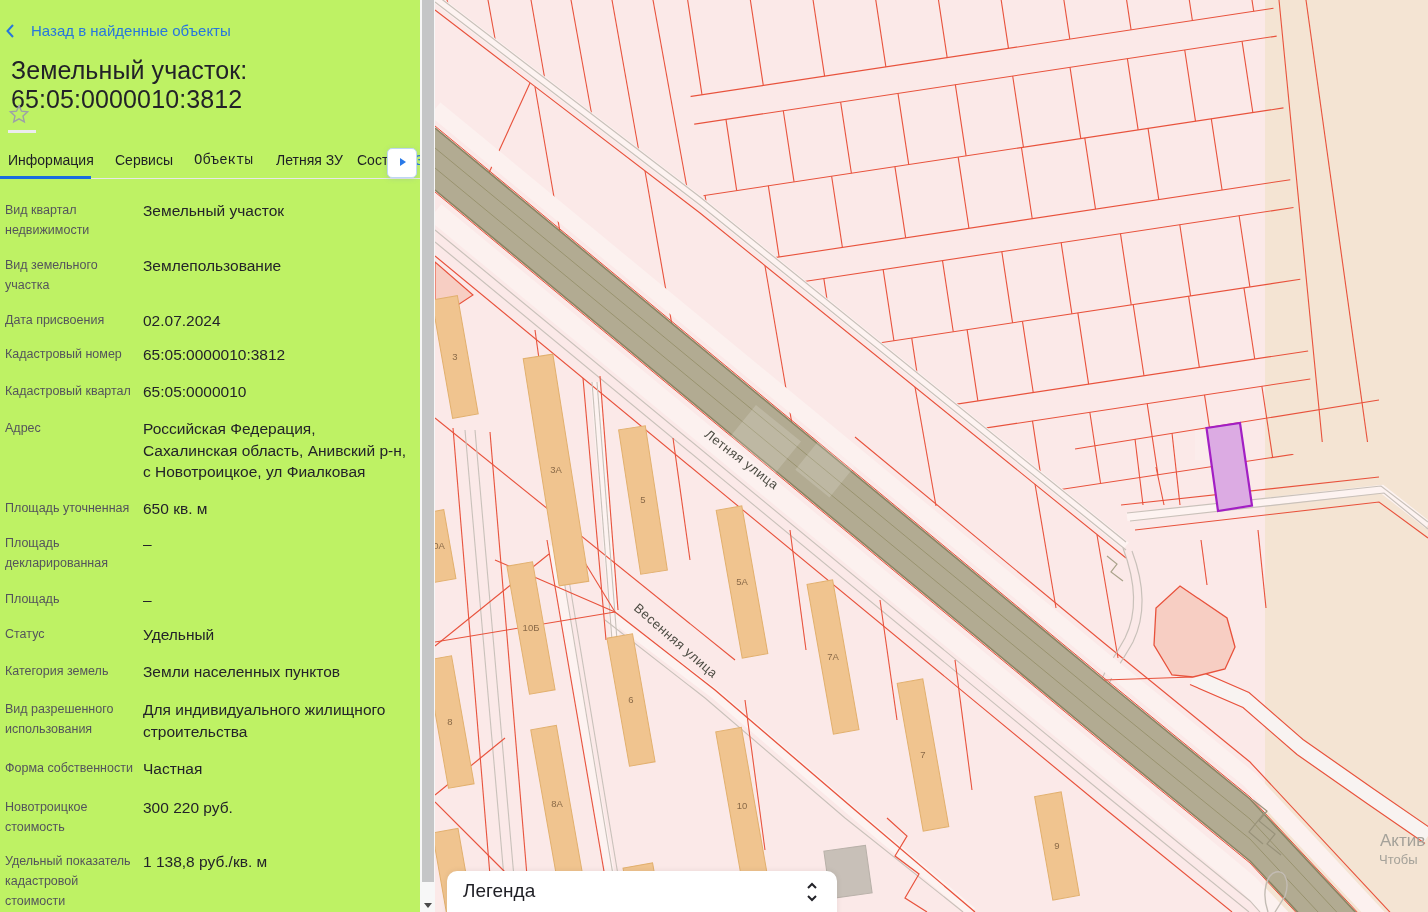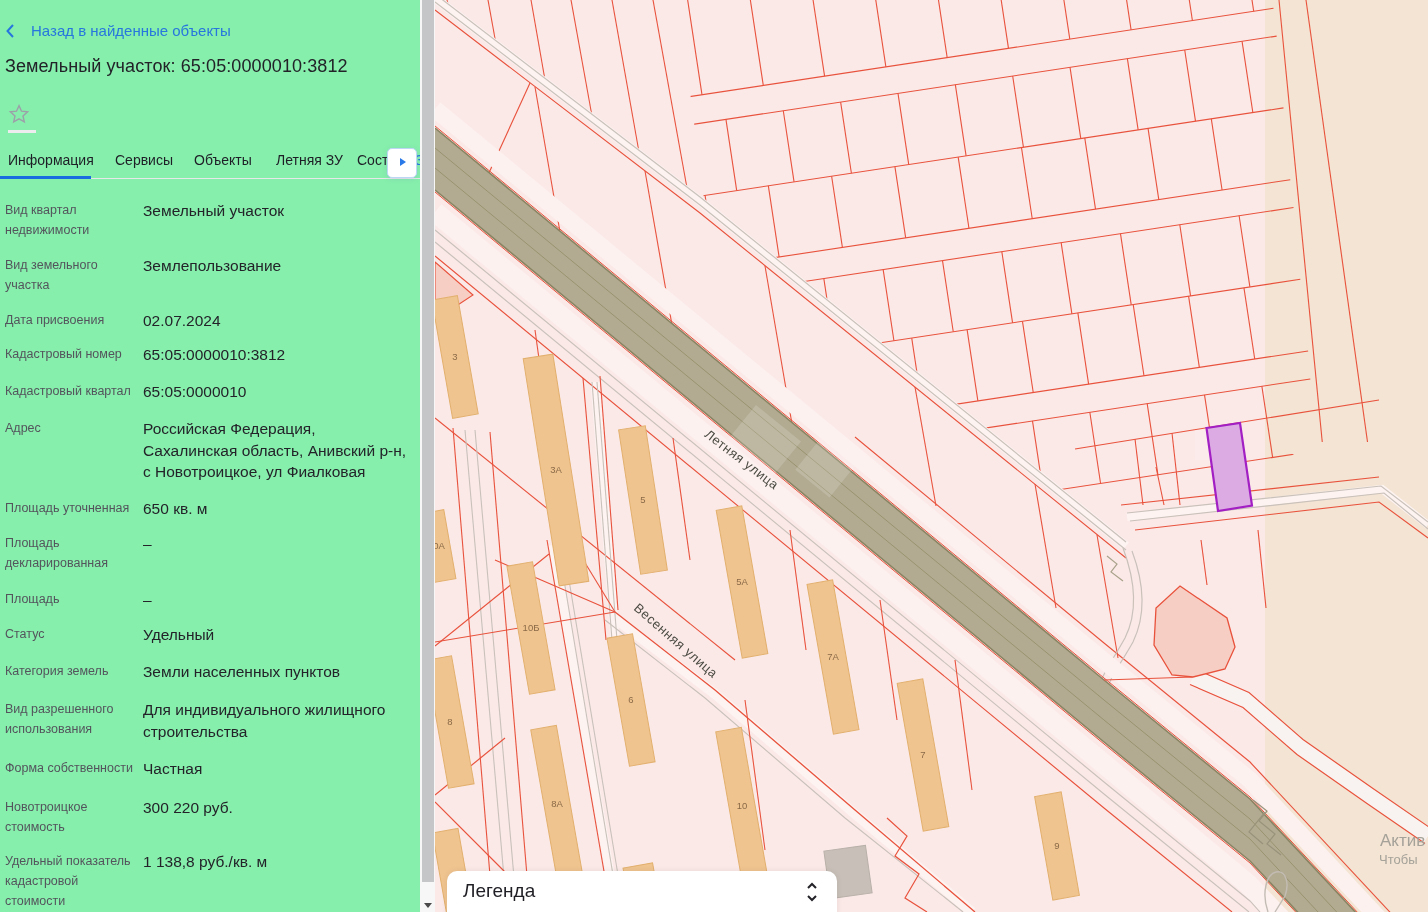--- a/index.html
+++ b/index.html
@@ -1,21 +1,21 @@
 <!DOCTYPE html>
 <html lang="ru"><head>
 <meta charset="utf-8">
 <title>НСПД</title>
 <style>
   html,body{margin:0;padding:0;}
   body{width:1428px;height:912px;overflow:hidden;font-family:"Liberation Sans",sans-serif;background:#fff;position:relative;}
-  #panel{position:absolute;left:0;top:0;width:420px;height:912px;background:#86efac;z-index:5;}
+  #panel{position:absolute;left:0;top:0;width:420px;height:912px;background:#bef264;z-index:5;}
   .backlink{position:absolute;left:31px;top:22px;font-size:15px;color:#2776dd;}
   
-  .title{position:absolute;left:5px;top:56px;font-size:18px;color:#222228;font-weight:500;letter-spacing:.1px;}
+  .title{position:absolute;left:11px;top:56px;font-size:25px;color:#222228;font-weight:500;letter-spacing:.1px;}
   .star{position:absolute;left:7px;top:102px;}
   .starline{position:absolute;left:8px;top:130px;width:28px;height:3px;background:#ececee;}
   .tabs{position:absolute;left:0;top:150px;width:420px;height:29px;font-size:14px;color:#1e1e26;}
   .tabs span{position:absolute;top:2px;white-space:nowrap;}
   .tabunderline{position:absolute;left:0;top:176px;width:91px;height:3px;background:#1a6be0;z-index:2;}
   .tabrule{position:absolute;left:0;top:178px;width:420px;height:1px;background:#e7e7ea;}
   .tabarrow{position:absolute;left:387px;top:148px;width:28px;height:28px;background:#fff;border:1px solid #bed6f5;border-radius:5px;box-shadow:0 1px 5px rgba(120,150,200,.25);z-index:3;}
   .tabarrow:after{content:"";position:absolute;left:12px;top:9px;border-left:6px solid #2979e8;border-top:4.5px solid transparent;border-bottom:4.5px solid transparent;}
   .row{position:absolute;left:0;width:420px;}
   .lab{position:absolute;left:5px;width:132px;font-size:12.5px;line-height:20px;color:#54545c;}
@@ -294,21 +294,21 @@
   <div class="title">Земельный участок: 65:05:0000010:3812</div>
   <div class="star">
     <svg width="24" height="24" viewBox="0 0 24 24">
         <path d="M12 3.6l2.5 5.6 6.1.6-4.6 4.1 1.3 6-5.3-3.1-5.3 3.1 1.3-6L3.4 9.8l6.1-.6z" fill="none" stroke="#9ca0a8" stroke-width="1.4"></path>
       </svg>
   </div>
   <div class="starline"></div>
   <div class="tabs">
     <span style="left:8px;">Информация</span>
     <span style="left:115px;">Сервисы</span>
-    <span style="left:194px;">Объекты</span>
+    <span style="left:194px;font-family:Liberation Mono, monospace;">Объекты</span>
     <span style="left:276px;">Летняя ЗУ</span>
     <span style="left:357px;">Состав</span>
       <span style="left:415px;color:#2470e0;">З</span>
   </div>
   <div class="tabunderline"></div>
   <div class="tabrule"></div>
   <div class="tabarrow"></div>
   <div class="row" style="top:200px;">
       <div class="lab">Вид квартал недвижимости</div>
       <div class="val">Земельный участок</div>

